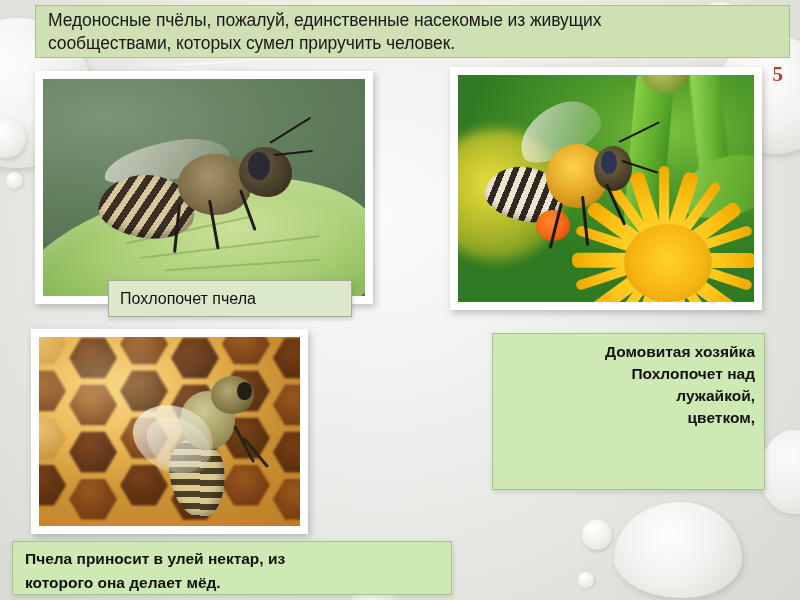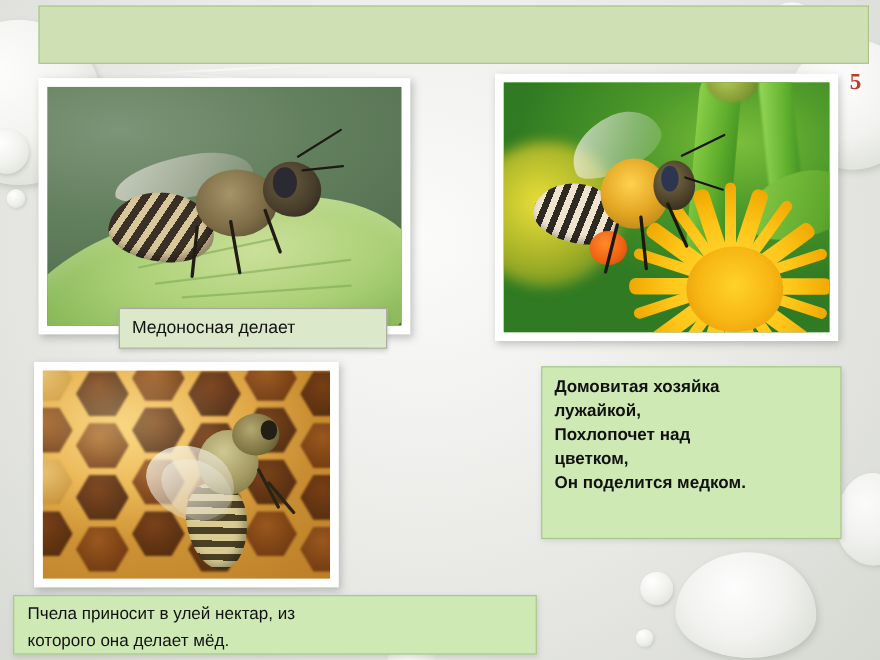--- a/index.html
+++ b/index.html
@@ -468,42 +468,42 @@
     left: 492px; top: 333px;
     width: 273px; height: 157px;
     background: #cfe9b4;
     border: 1px solid #a6c389;
     padding: 7px 9px 5px 11px;
     font-size: 15.5px;
     line-height: 22px;
     font-weight: bold;
     box-shadow: 1px 2px 5px rgba(100,105,95,0.22);
   }
-  #riddle-box .rline { white-space: nowrap; }
+  #riddle-box .rline { white-space: nowrap; text-align: right; }
 
   #label-bee {
     left: 712px; top: 509px;
     width: 74px; height: 29px;
     background: #d5e8bd;
     border: 1px solid #8fae6f;
     display: flex; align-items: center; justify-content: center;
     font-family: "Liberation Serif", serif;
     font-size: 16px;
     box-shadow: 1px 2px 4px rgba(100,105,95,0.26);
   }
 
   #bottom-note {
     left: 12px; top: 541px;
-    width: 476px; height: 54px;
+    width: 440px; height: 54px;
     background: #cfe9b4;
     border: 1px solid #a6c389;
     padding: 5px 10px 4px 12px;
     font-size: 15.5px;
     line-height: 24px;
-    font-weight: normal;
+    font-weight: bold;
     box-shadow: 1px 2px 5px rgba(100,105,95,0.22);
   }
   #bottom-note .bline { white-space: nowrap; }
 </style>
 </head>
 <body>
 
 <div id="slide">
 
   <div class="bubble big-tl"></div>
@@ -514,20 +514,22 @@
   <div class="bubble mr-1"></div>
   <div class="bubble br-1"></div>
   <div class="bubble br-2"></div>
   <div class="bubble br-3"></div>
   <div class="bubble mid-1"></div>
   <div class="streak s1"></div>
   <div class="streak s2"></div>
 
   <div id="header-banner">
     <div>
+      <div class="htext">Медоносные пчёлы, пожалуй, единственные насекомые из живущих</div>
+      <div class="htext">сообществами, которых сумел приручить человек.</div>
     </div>
   </div>
 
   <div id="page-number">5</div>
 
   <div class="photo-frame" id="photo-bee-leaf">
     <div class="photo scene-leaf">
       <div class="leafmass"></div>
       <div class="leaf-vein lv1"></div>
       <div class="leaf-vein lv2"></div>
@@ -641,29 +643,28 @@
         <div class="eye"></div>
         <div class="wing"></div>
         <div class="wing2"></div>
         <div class="leg l1"></div>
         <div class="leg l2"></div>
       </div>
     </div>
   </div>
 
   <div class="textbox" id="caption-honeybee">
-    <span>Медоносная делает</span>
+    <span>Похлопочет пчела</span>
   </div>
 
   <div class="textbox" id="riddle-box">
     <div class="rline">Домовитая хозяйка</div>
+    <div class="rline">Похлопочет над</div>
     <div class="rline">лужайкой,</div>
-    <div class="rline">Похлопочет над</div>
     <div class="rline">цветком,</div>
-    <div class="rline">Он поделится медком.</div>
   </div>
 
 
   <div class="textbox" id="bottom-note">
     <div class="bline">Пчела приносит в улей нектар, из</div>
     <div class="bline">которого она делает мёд.</div>
   </div>
 
 </div>
 

